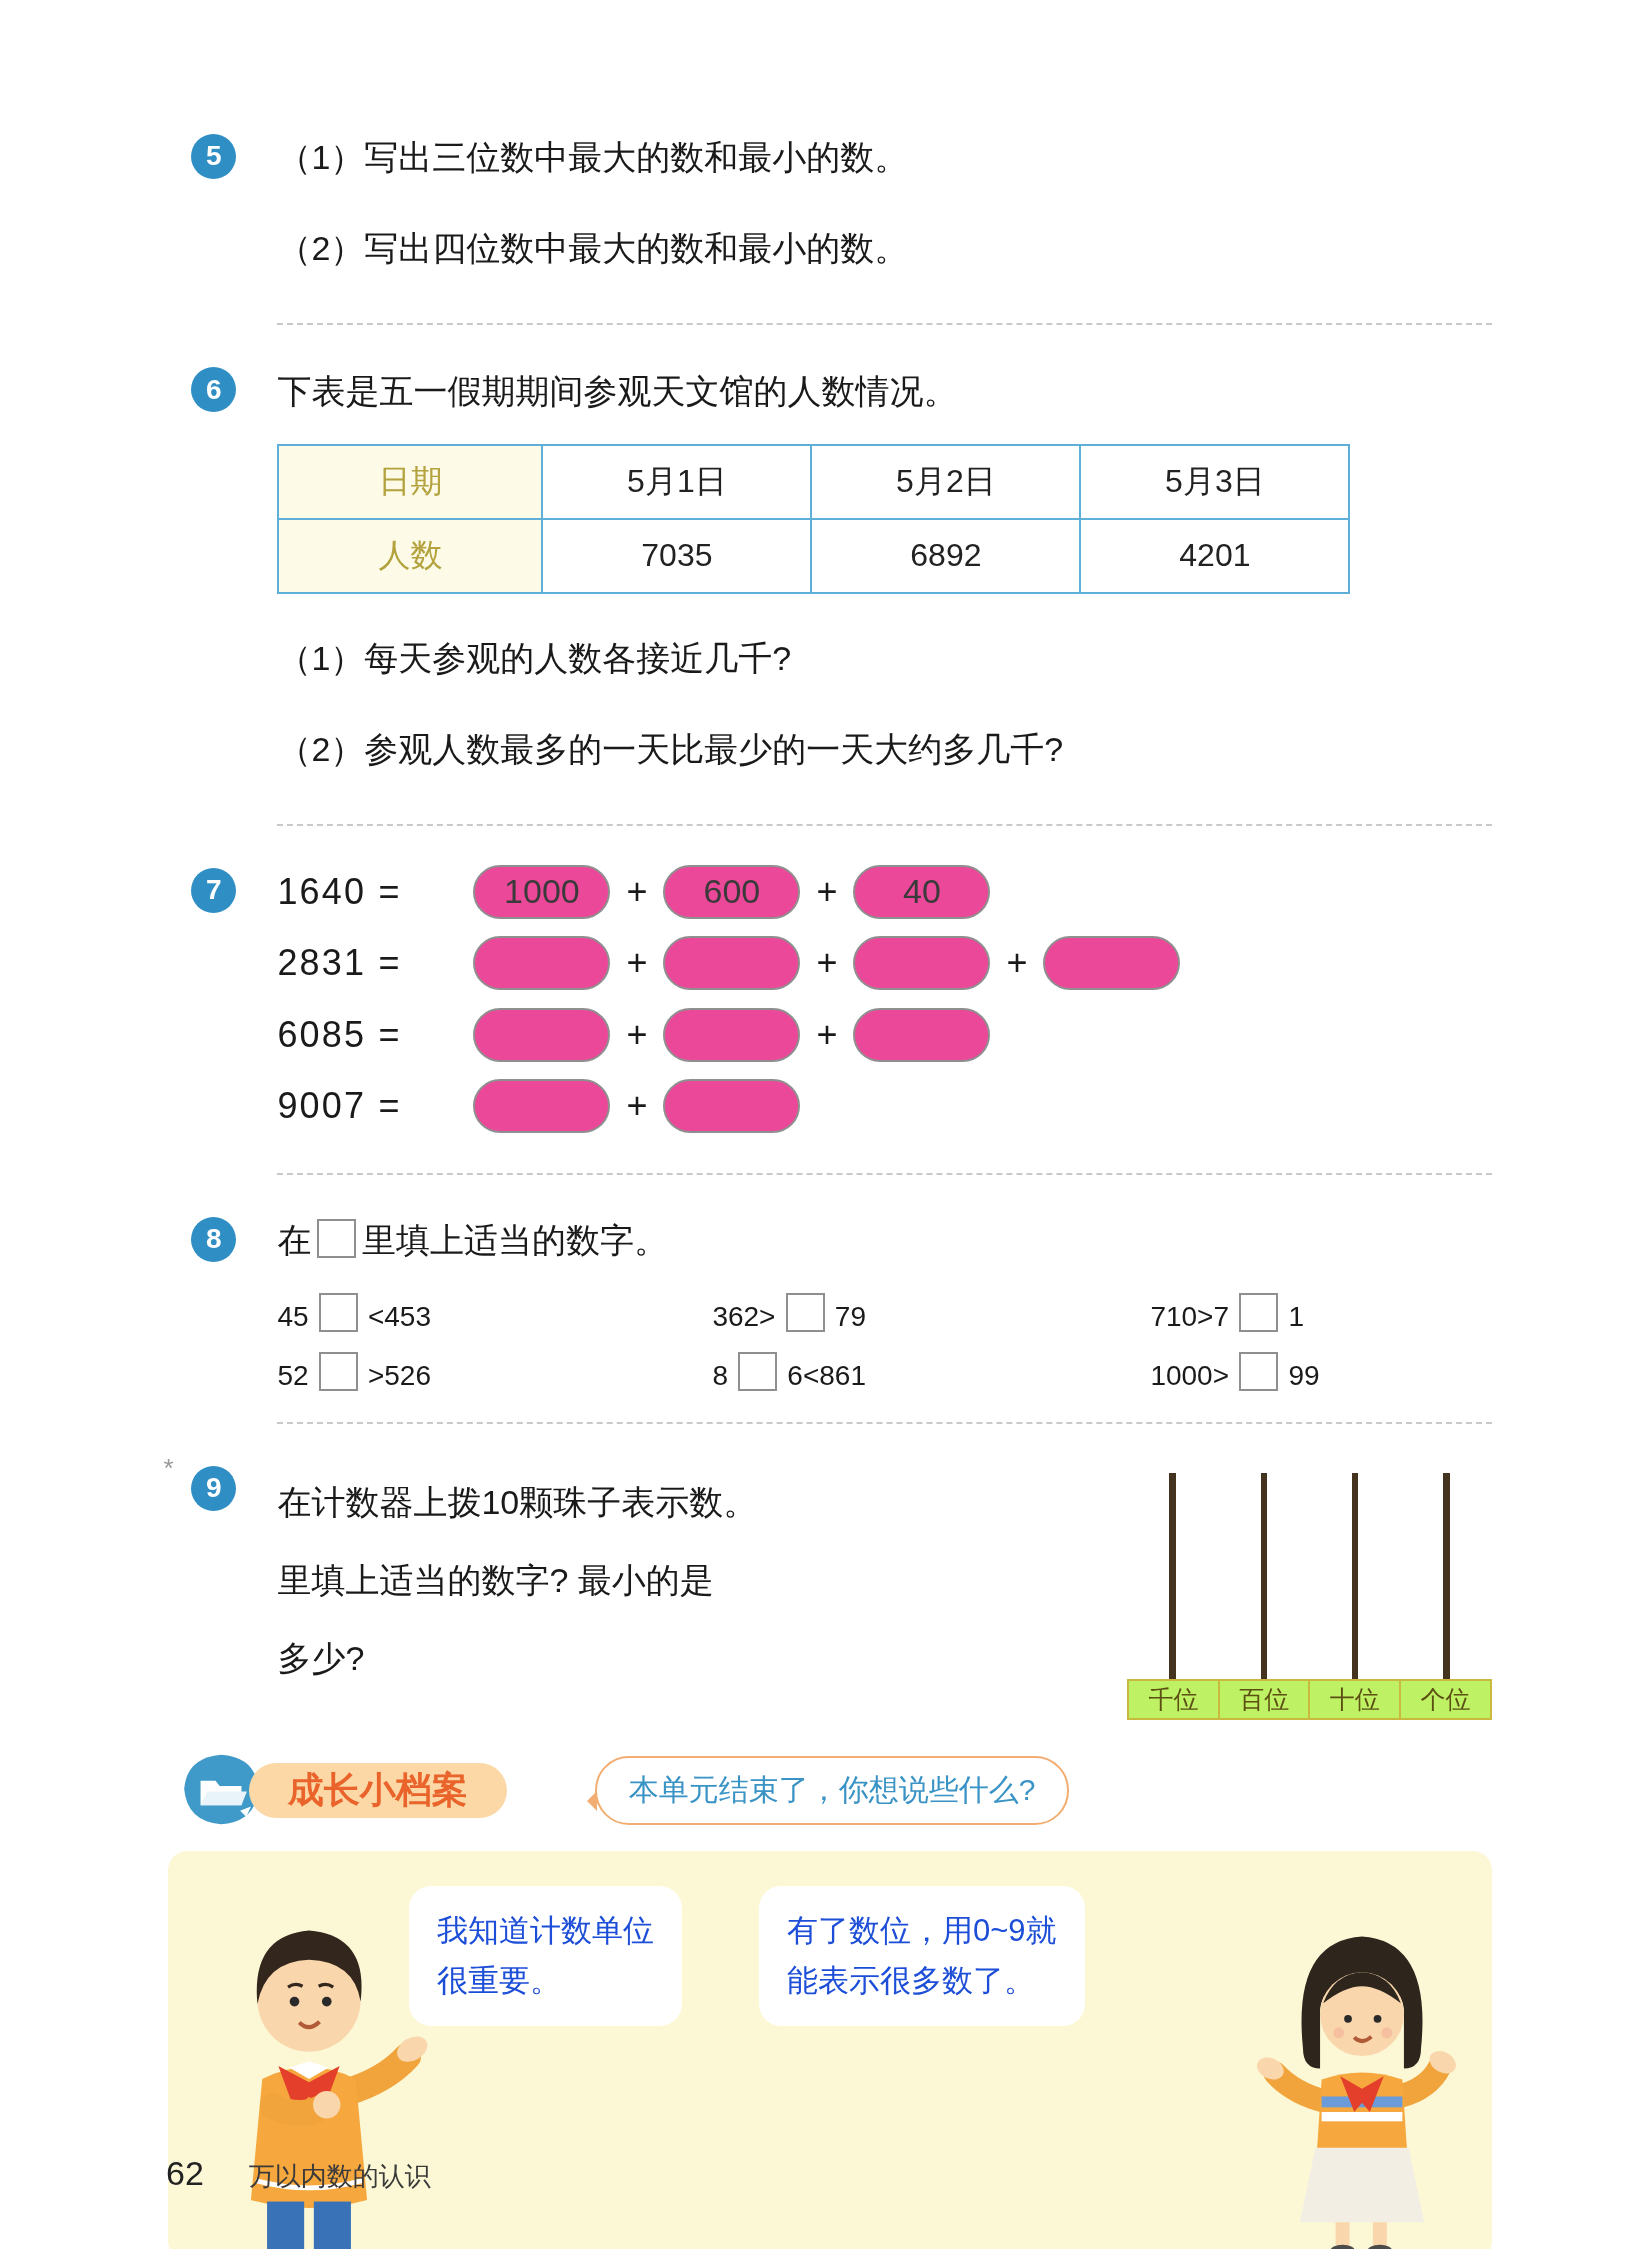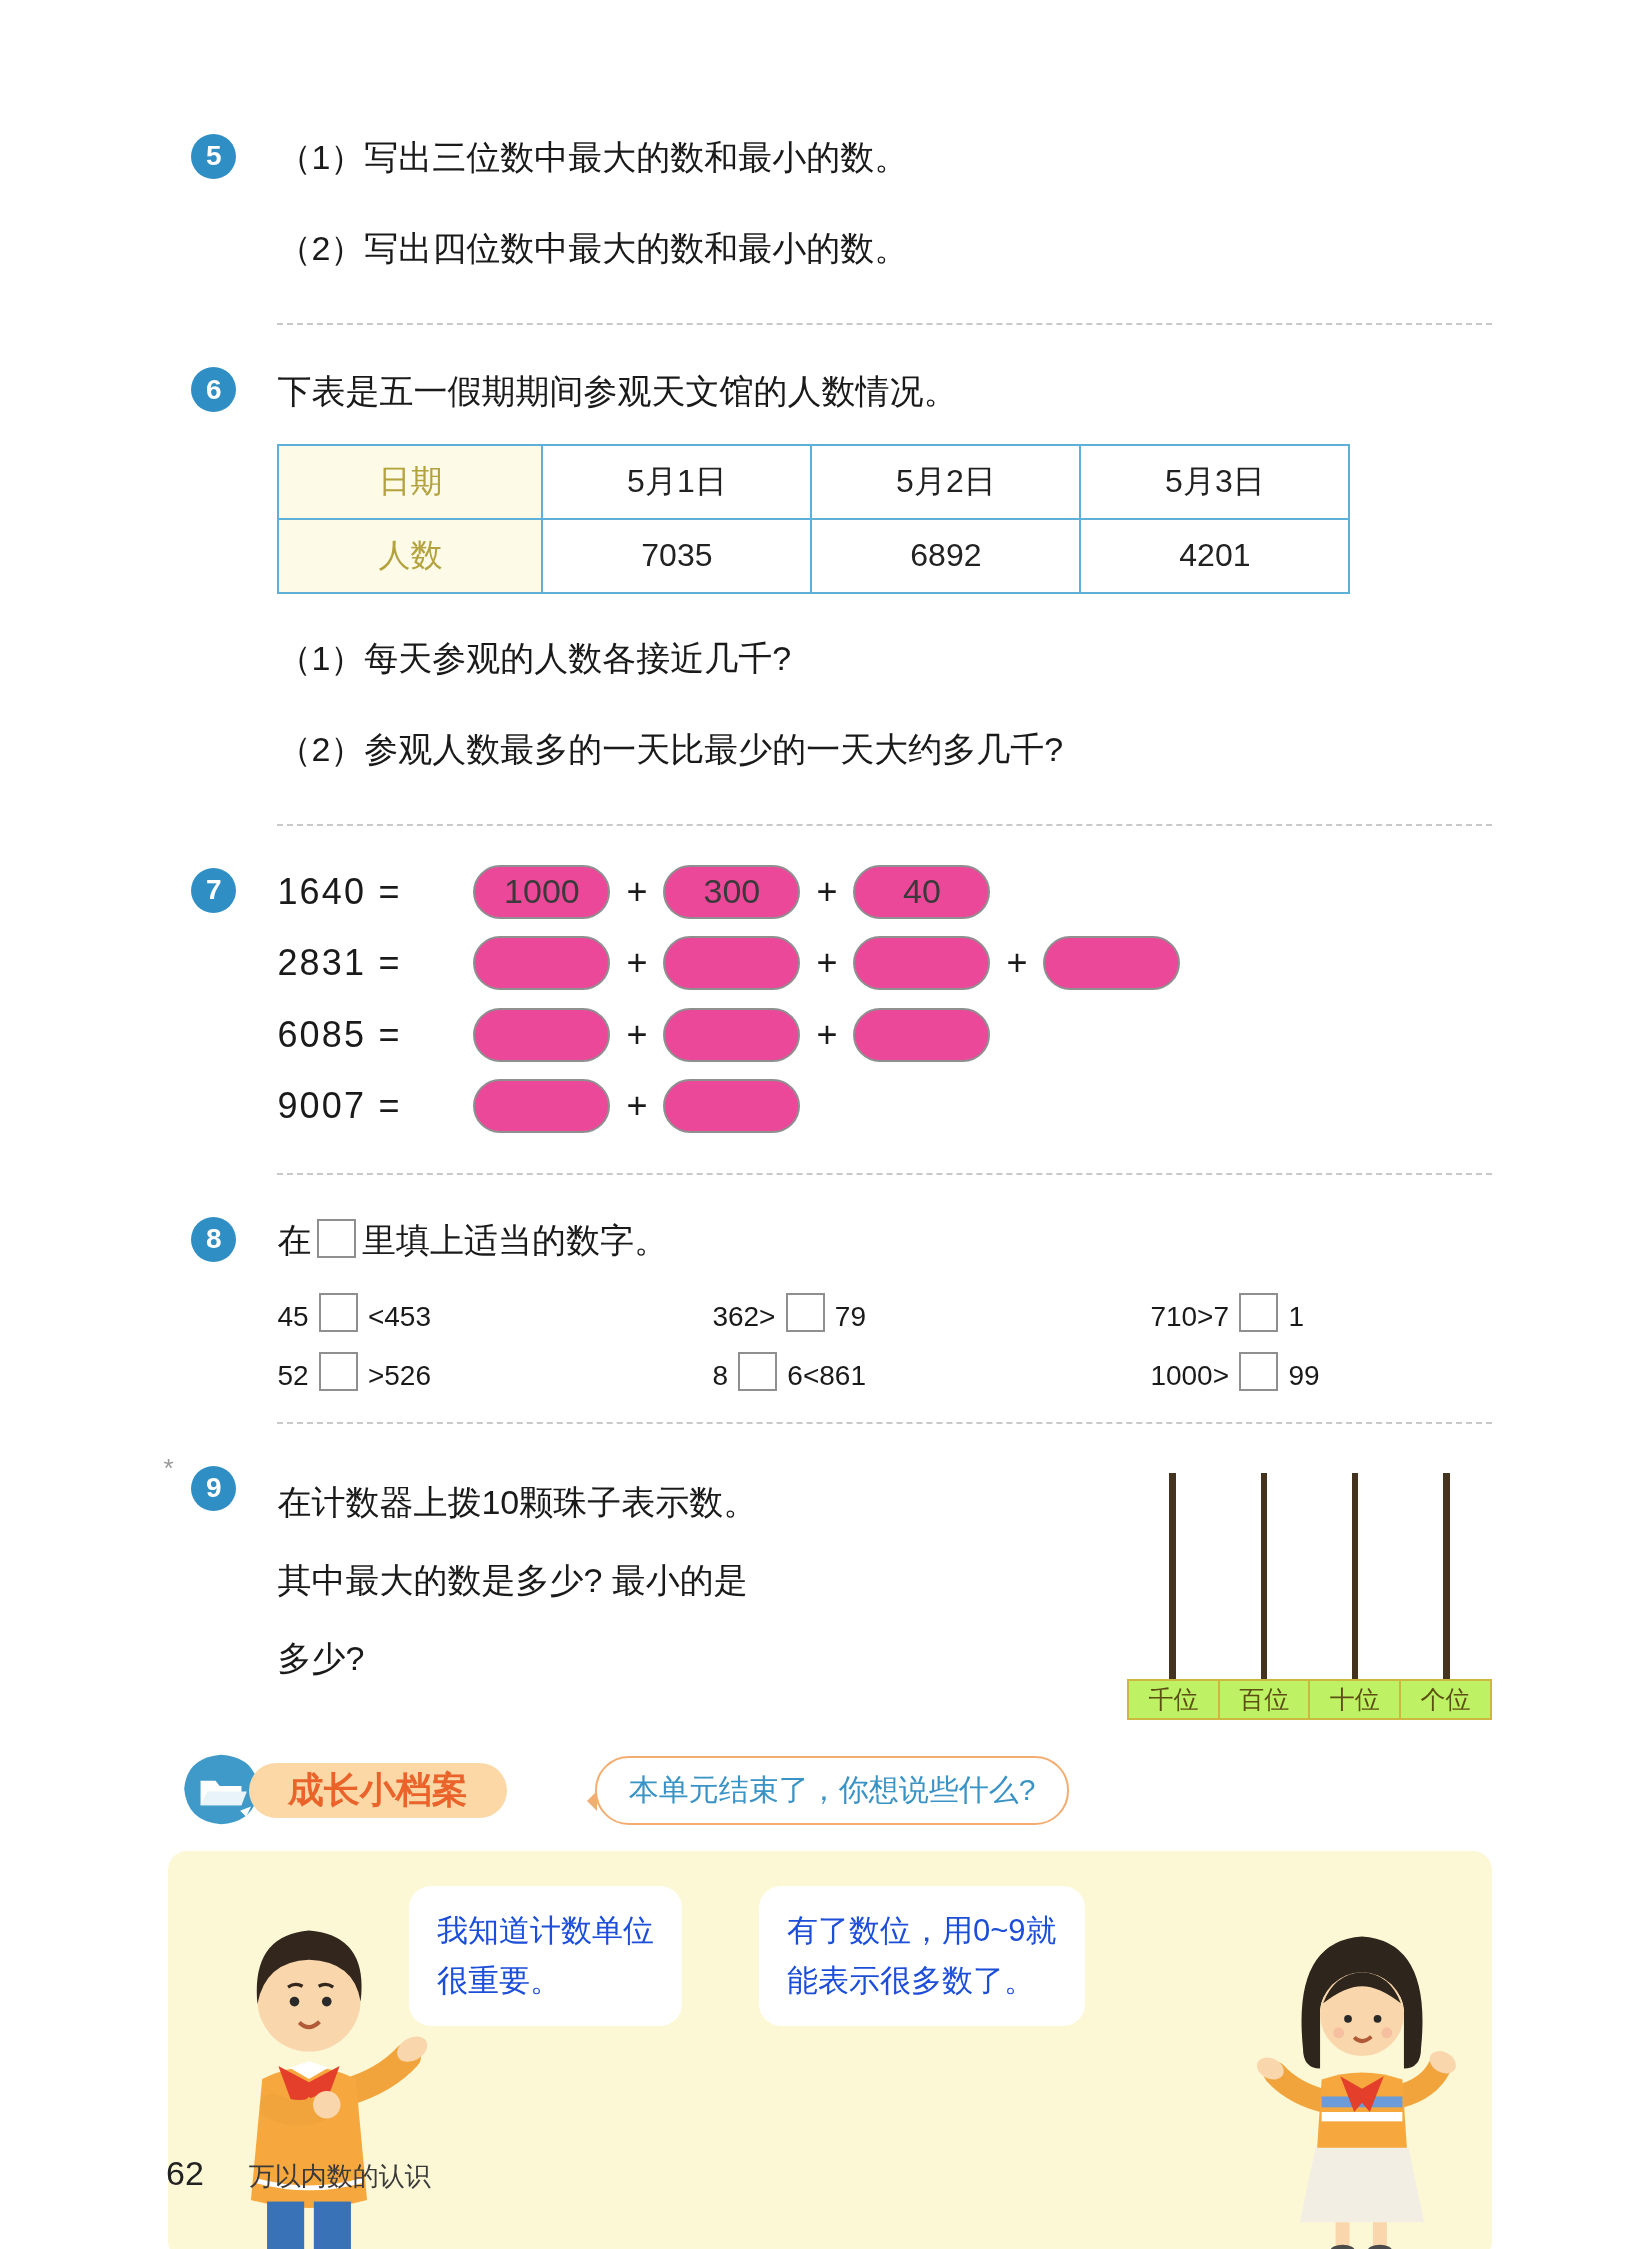--- a/index.html
+++ b/index.html
@@ -147,21 +147,21 @@
 
     <hr class="dashed">
 
     <section class="problem">
       <span class="pnum">7</span>
       <div class="pbody">
         <div class="eq-row">
           <span class="eq-lhs">1640 =</span>
           <span class="pill">1000</span>
           <span class="plus">+</span>
-          <span class="pill">300</span>
+          <span class="pill">600</span>
           <span class="plus">+</span>
           <span class="pill">40</span>
         </div>
         <div class="eq-row">
           <span class="eq-lhs">2831 =</span>
           <span class="pill"></span>
           <span class="plus">+</span>
           <span class="pill"></span>
           <span class="plus">+</span>
           <span class="pill"></span>
@@ -204,21 +204,21 @@
 
     <hr class="dashed">
 
     <section class="problem">
       <span class="asterisk">*</span>
       <span class="pnum">9</span>
       <div class="pbody">
         <div class="p9-wrap">
           <div class="p9-text">
             <p>在计数器上拨10颗珠子表示数。</p>
-            <p>其中最大的数是多少? 最小的是</p>
+            <p>里填上适当的数字? 最小的是</p>
             <p>多少?</p>
           </div>
           <div class="abacus">
             <div class="rods">
               <div class="rod"></div>
               <div class="rod"></div>
               <div class="rod"></div>
               <div class="rod"></div>
             </div>
             <div class="labels">

